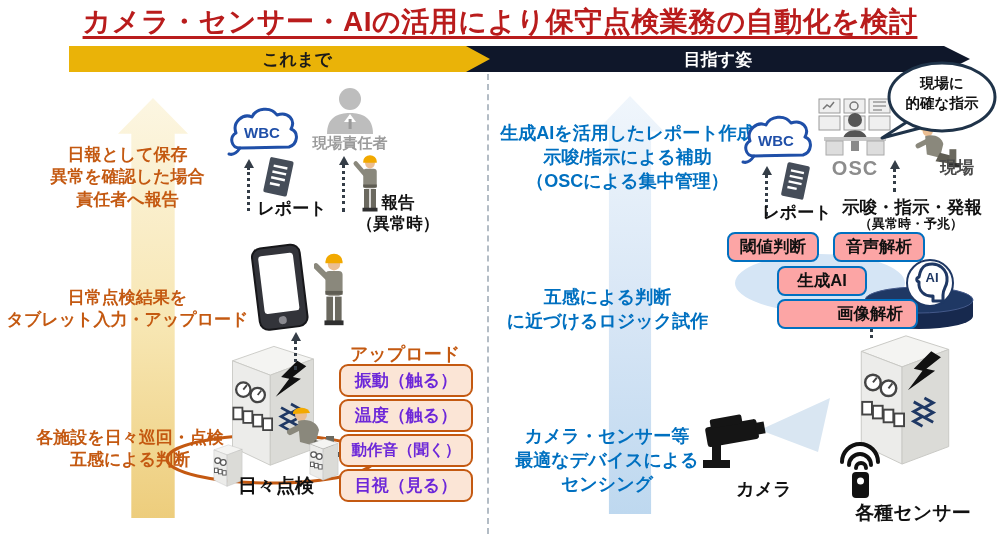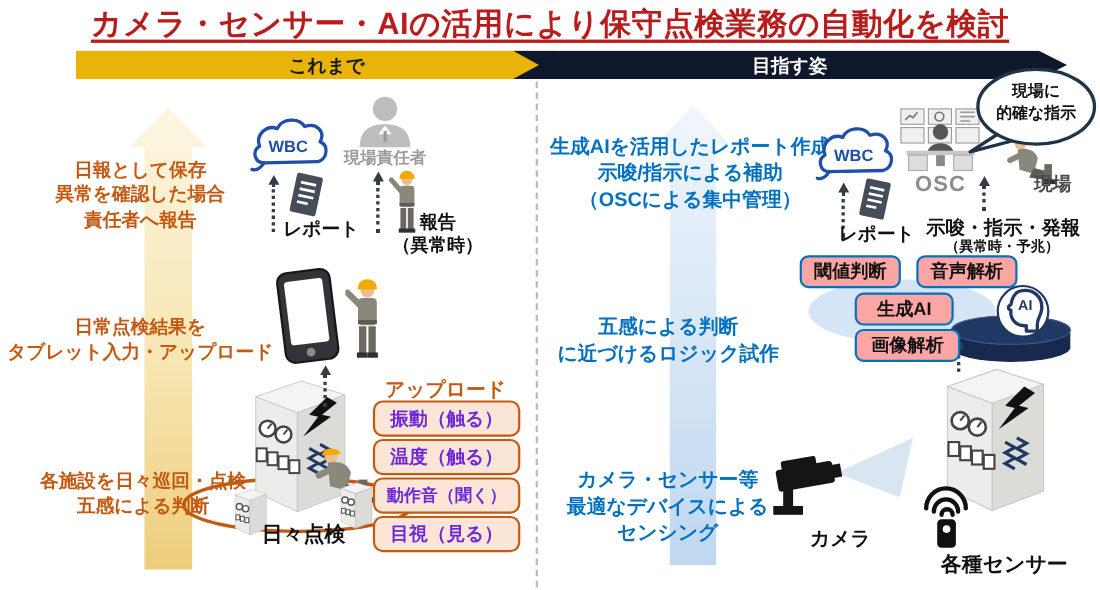--- a/index.html
+++ b/index.html
@@ -268,21 +268,21 @@
   <div class="abs lbl" style="left:758px;top:201px;width:78px;font-size:17px;">レポート</div>
 
   <div class="abs dotted-arrow" style="left:893px;top:168px;height:24px;"></div>
   <div class="abs lbl" style="left:838px;top:195px;width:148px;font-size:17.5px;">示唆・指示・発報</div>
   <div class="abs lbl" style="left:845px;top:215px;width:132px;font-size:13px;">（異常時・予兆）</div>
 
   <div id="ai-ellipse" class="abs"></div>
   <div class="abs ai-box" style="left:727px;top:232px;width:88px;">閾値判断</div>
   <div class="abs ai-box" style="left:833px;top:232px;width:88px;">音声解析</div>
   <div class="abs ai-box" style="left:777px;top:266px;width:86px;">生成AI</div>
-  <div class="abs ai-box" style="left:777px;top:299px;width:92px;">画像解析</div>
+  <div class="abs ai-box" style="left:777px;top:299px;width:92px;padding-left:45px;">画像解析</div>
 
   <svg class="abs" style="left:862px;top:276px;z-index:3;" width="118" height="56" viewBox="0 0 118 56">
     <ellipse cx="57" cy="40" rx="54" ry="13" fill="#17294E"></ellipse>
     <rect x="3" y="24" width="108" height="16" fill="#17294E"></rect>
     <ellipse cx="57" cy="24" rx="54" ry="13" fill="#1F3864" stroke="#44598A"></ellipse>
   </svg>
   <svg class="abs" style="left:905px;top:256px;z-index:4;" width="50" height="54" viewBox="0 0 50 54">
     <circle cx="25" cy="27" r="23" fill="#fff" stroke="#1F3864" stroke-width="2"></circle>
     <path d="M21 9 C34 5 43 14 42 25 C41.5 31 38 33 38 39 L38 45 L28 45 L28 40 C20 41 13 35 14 26 C11 25 11 22 14 21 C15 15 17 11 21 9 Z" fill="none" stroke="#1F3864" stroke-width="3" stroke-linejoin="round"></path>
     <text x="27" y="26" text-anchor="middle" font-size="13" font-weight="bold" fill="#1F3864">AI</text>

